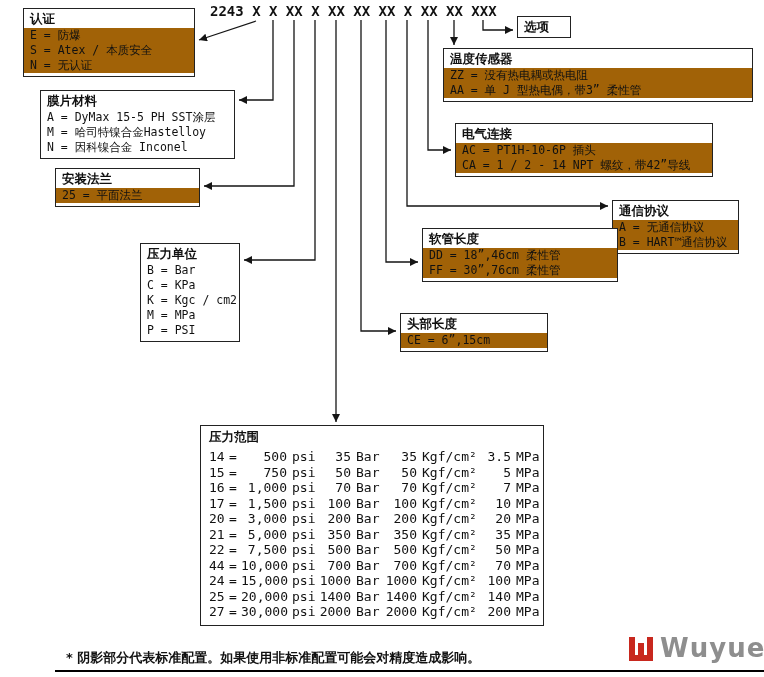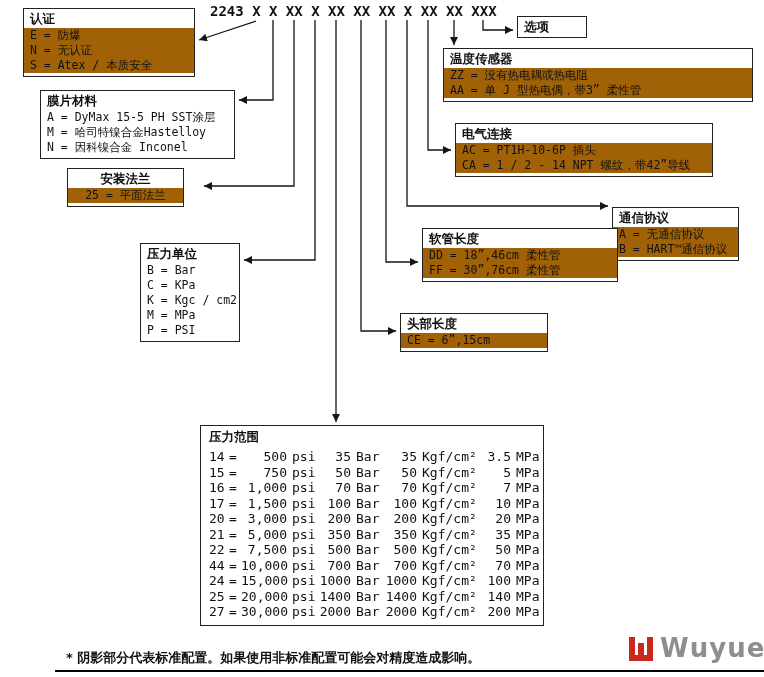--- a/index.html
+++ b/index.html
@@ -50,26 +50,26 @@
     <polyline points="454,20 454,45" marker-end="url(#arr)"></polyline>
     <polyline points="483,20 483,30 513,30" marker-end="url(#arr)"></polyline>
   </svg>
 
   <div class="model-code">2243 X X XX X XX XX XX X XX XX XXX</div>
 
   <div class="box" style="left:23px;top:8px;width:172px;">
     <div class="box-title">认证</div>
     <div class="rows">
         <div class="opt-row shaded">E = 防爆</div>
+        <div class="opt-row shaded">S = Atex / 本质安全</div>
         <div class="opt-row shaded">N = 无认证</div>
-        <div class="opt-row shaded">S = Atex / 本质安全</div>
-      </div>
-  </div>
-
-  <div class="box" style="left:517px;top:16px;width:70px;">
+      </div>
+  </div>
+
+  <div class="box" style="left:517px;top:16px;width:54px;">
     <div class="box-title" style="padding-bottom:2px;">选项</div>
   </div>
 
   <div class="box" style="left:443px;top:48px;width:310px;">
     <div class="box-title">温度传感器</div>
     <div class="rows">
         <div class="opt-row shaded">ZZ = 没有热电耦或热电阻</div>
         <div class="opt-row shaded">AA = 单 J 型热电偶，带3” 柔性管</div>
       </div>
   </div>
@@ -84,28 +84,28 @@
   </div>
 
   <div class="box" style="left:455px;top:123px;width:258px;">
     <div class="box-title">电气连接</div>
     <div class="rows">
         <div class="opt-row shaded">AC = PT1H-10-6P 插头</div>
         <div class="opt-row shaded">CA = 1 / 2 - 14 NPT 螺纹，带42”导线</div>
       </div>
   </div>
 
-  <div class="box" style="left:67px;top:168px;width:117px;text-align:center;">
+  <div class="box" style="left:55px;top:168px;width:145px;">
     <div class="box-title">安装法兰</div>
     <div class="rows">
         <div class="opt-row shaded">25 = 平面法兰</div>
       </div>
   </div>
 
-  <div class="box" style="left:612px;top:207px;width:127px;">
+  <div class="box" style="left:612px;top:200px;width:127px;">
     <div class="box-title">通信协议</div>
     <div class="rows">
         <div class="opt-row shaded">A = 无通信协议</div>
         <div class="opt-row shaded">B = HART™通信协议</div>
       </div>
   </div>
 
   <div class="box" style="left:422px;top:228px;width:196px;">
     <div class="box-title">软管长度</div>
     <div class="rows">

